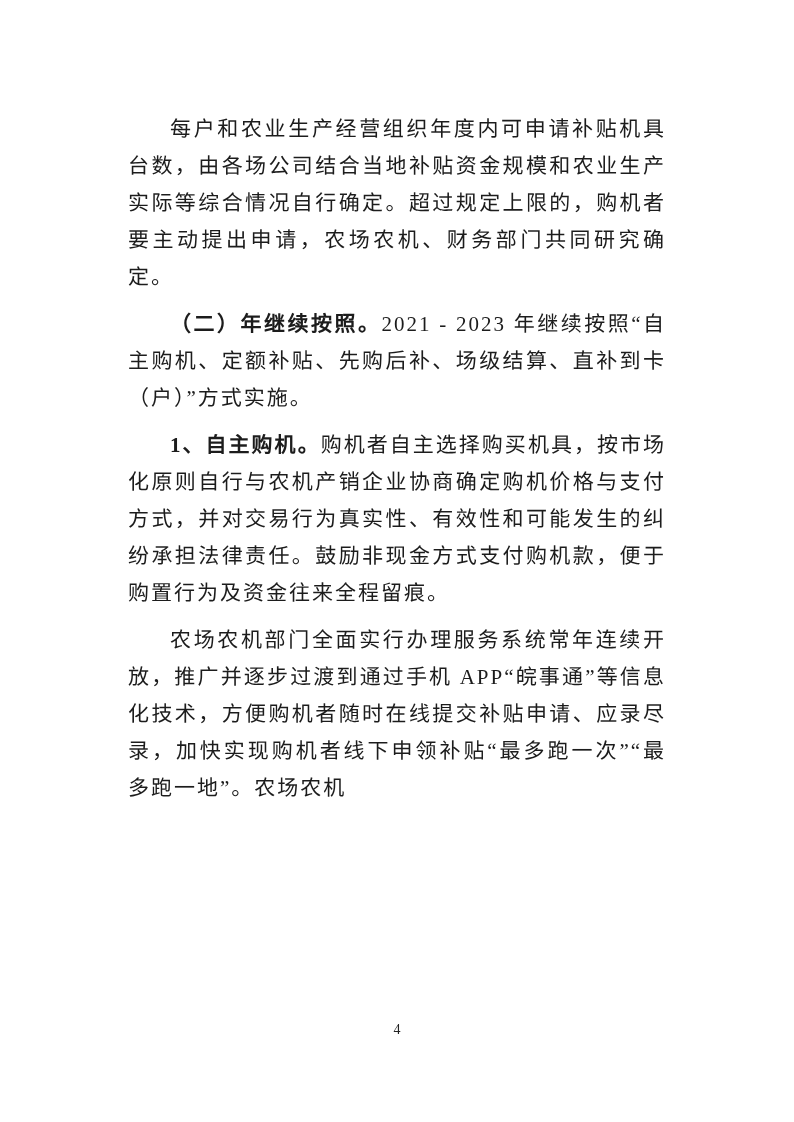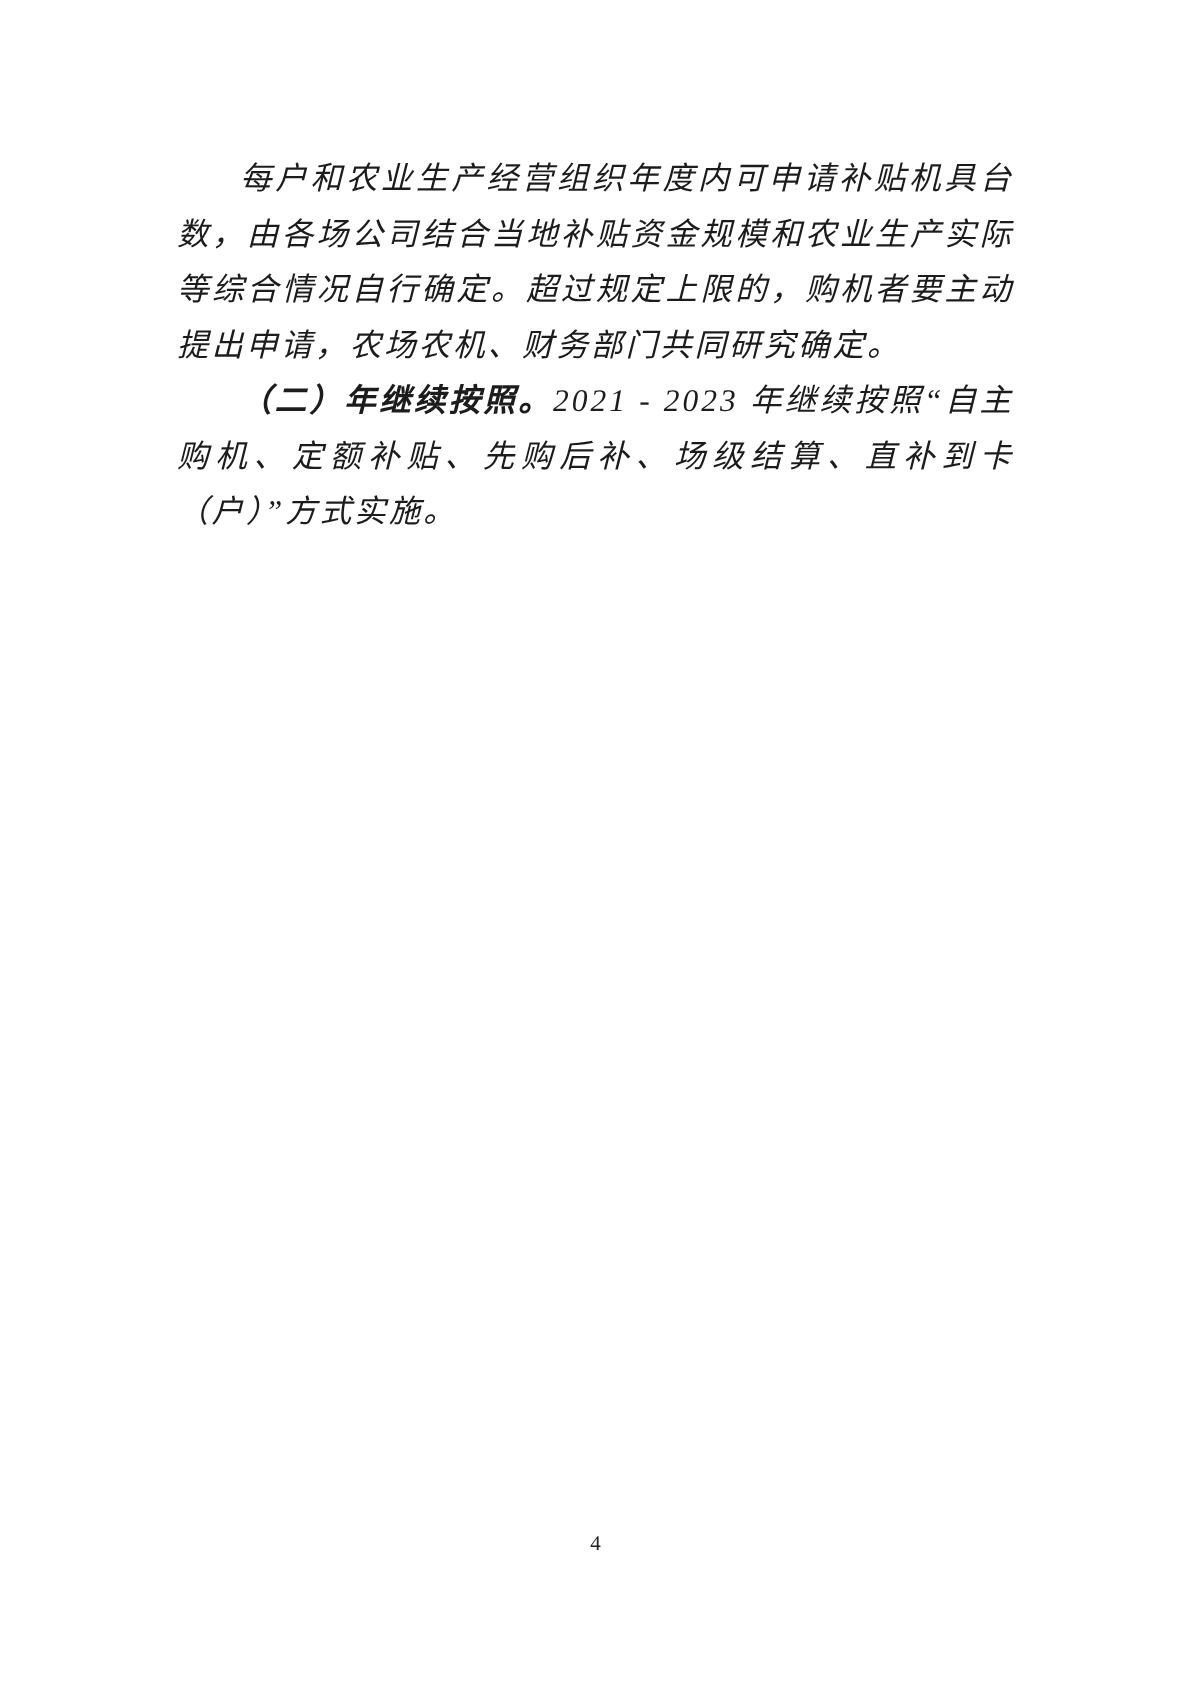--- a/index.html
+++ b/index.html
@@ -16,29 +16,28 @@
     font-family: "Liberation Serif", "DejaVu Serif", serif;
     color: #1c1c1c;
   }
   .content {
     position: absolute;
     top: 101px;
     left: 118px;
     width: 558px;
   }
   .para {
-    margin: 0;
+    margin: 10px;
     font-size: 21px;
     line-height: 37px;
     letter-spacing: 2px;
     text-align: justify;
     text-justify: inter-character;
     text-indent: 2em;
     word-break: break-all;
-    font-style: italic;
   }
   .para .lead {
     font-weight: bold;
   }
   .page-number {
     position: absolute;
     top: 1020px;
     left: 0;
     width: 100%;
     text-align: center;
@@ -48,15 +47,17 @@
     color: #222222;
   }
 </style>
 </head>
 <body>
 
 <div class="page">
   <div class="content">
     <p class="para"><span class="lead"></span><span>每户和农业生产经营组织年度内可申请补贴机具台数，由各场公司结合当地补贴资金规模和农业生产实际等综合情况自行确定。超过规定上限的，购机者要主动提出申请，农场农机、财务部门共同研究确定。</span></p>
     <p class="para"><span class="lead">（二）年继续按照。</span><span>2021 - 2023 年继续按照“自主购机、定额补贴、先购后补、场级结算、直补到卡（户）”方式实施。</span></p>
+    <p class="para"><span class="lead">1、自主购机。</span><span>购机者自主选择购买机具，按市场化原则自行与农机产销企业协商确定购机价格与支付方式，并对交易行为真实性、有效性和可能发生的纠纷承担法律责任。鼓励非现金方式支付购机款，便于购置行为及资金往来全程留痕。</span></p>
+    <p class="para"><span class="lead"></span><span>农场农机部门全面实行办理服务系统常年连续开放，推广并逐步过渡到通过手机 APP“皖事通”等信息化技术，方便购机者随时在线提交补贴申请、应录尽录，加快实现购机者线下申领补贴“最多跑一次”“最多跑一地”。农场农机</span></p>
   </div>
   <div class="page-number">4</div>
 </div>
 
 </body></html>

